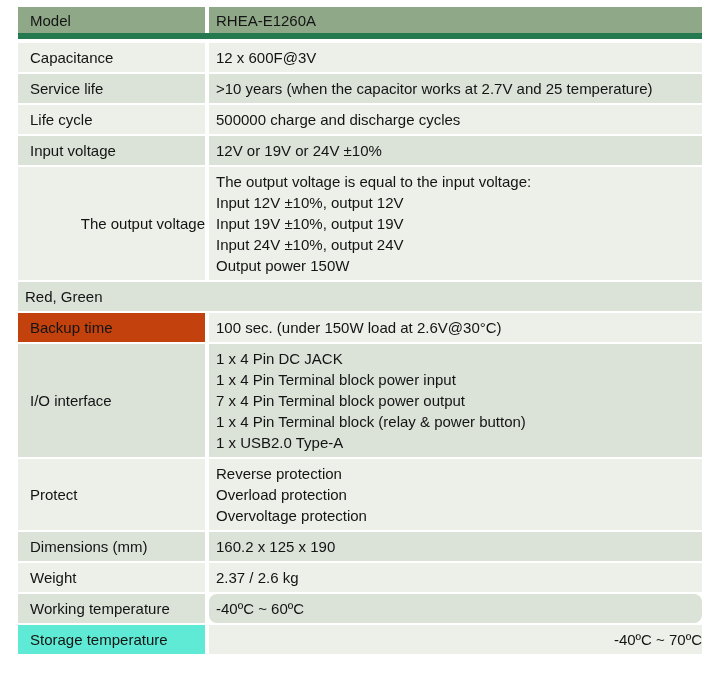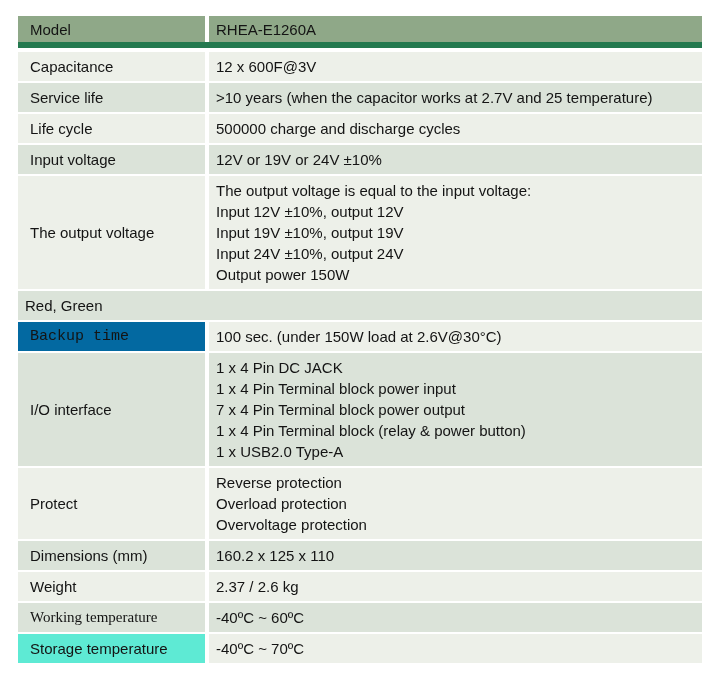--- a/index.html
+++ b/index.html
@@ -6,21 +6,21 @@
     margin: 0;
     padding: 0;
     background: #ffffff;
     font-family: "Liberation Sans", sans-serif;
     color: #141414;
   }
   #spec-sheet {
     width: 702px;
     height: 697px;
     box-sizing: border-box;
-    padding: 16px 0 0 18px;
+    padding: 7px 0 0 18px;
     background: #ffffff;
     overflow: hidden;
   }
   .spec-table {
     width: 684px;
     font-size: 15px;
     line-height: 21px;
   }
   .trow {
     display: flex;
@@ -105,38 +105,38 @@
         </div>
         <div class="trow">
           <div class="cell label-cell" style="background: rgb(219, 227, 217);">
             <span>Input voltage</span>
           </div>
           <div class="cell value-cell" style="background: rgb(219, 227, 217);">
             <div class="value-line">12V or 19V or 24V ±10%</div>
           </div>
         </div>
         <div class="trow">
-          <div class="cell label-cell" style="background: rgb(237, 240, 233);">
+          <div class="cell label-cell" style="background: rgb(237, 240, 233); text-align: right;">
             <span>The output voltage</span>
           </div>
           <div class="cell value-cell" style="background: rgb(237, 240, 233);">
             <div class="value-line">The output voltage is equal to the input voltage:</div>
             <div class="value-line">Input 12V ±10%, output 12V</div>
             <div class="value-line">Input 19V ±10%, output 19V</div>
             <div class="value-line">Input 24V ±10%, output 24V</div>
             <div class="value-line">Output power 150W</div>
           </div>
         </div>
         <div class="trow">
           <div class="cell value-cell" style="background: rgb(219, 227, 217);">
             <div class="value-line">Red, Green</div>
           </div>
         </div>
         <div class="trow">
-          <div class="cell label-cell" style="background: #0369a1; font-family: Liberation Mono, monospace;">
+          <div class="cell label-cell" style="background: #c2410c;">
             <span>Backup time</span>
           </div>
           <div class="cell value-cell" style="background: rgb(237, 240, 233);">
             <div class="value-line">100 sec. (under 150W load at 2.6V@30°C)</div>
           </div>
         </div>
         <div class="trow">
           <div class="cell label-cell" style="background: rgb(219, 227, 217);">
             <span>I/O interface</span>
           </div>
@@ -156,43 +156,43 @@
             <div class="value-line">Reverse protection</div>
             <div class="value-line">Overload protection</div>
             <div class="value-line">Overvoltage protection</div>
           </div>
         </div>
         <div class="trow">
           <div class="cell label-cell" style="background: rgb(219, 227, 217);">
             <span>Dimensions (mm)</span>
           </div>
           <div class="cell value-cell" style="background: rgb(219, 227, 217);">
-            <div class="value-line">160.2 x 125 x 110</div>
+            <div class="value-line">160.2 x 125 x 190</div>
           </div>
         </div>
         <div class="trow">
           <div class="cell label-cell" style="background: rgb(237, 240, 233);">
             <span>Weight</span>
           </div>
           <div class="cell value-cell" style="background: rgb(237, 240, 233);">
             <div class="value-line">2.37 / 2.6 kg</div>
           </div>
         </div>
         <div class="trow">
-          <div class="cell label-cell" style="background: rgb(219, 227, 217); font-family: Liberation Serif, serif;">
+          <div class="cell label-cell" style="background: rgb(219, 227, 217);">
             <span>Working temperature</span>
           </div>
-          <div class="cell value-cell" style="background: rgb(219, 227, 217);">
+          <div class="cell value-cell" style="background: rgb(219, 227, 217); border-radius: 8px;">
             <div class="value-line">-40ºC ~ 60ºC</div>
           </div>
         </div>
         <div class="trow">
           <div class="cell label-cell" style="background: #5eead4; justify-content: flex-end;">
             <span>Storage temperature</span>
           </div>
-          <div class="cell value-cell" style="background: rgb(237, 240, 233);">
+          <div class="cell value-cell" style="background: rgb(237, 240, 233); text-align: right;">
             <div class="value-line">-40ºC ~ 70ºC</div>
           </div>
         </div>
       </div>
 
   </div>
 </div>
 
 </body></html>

